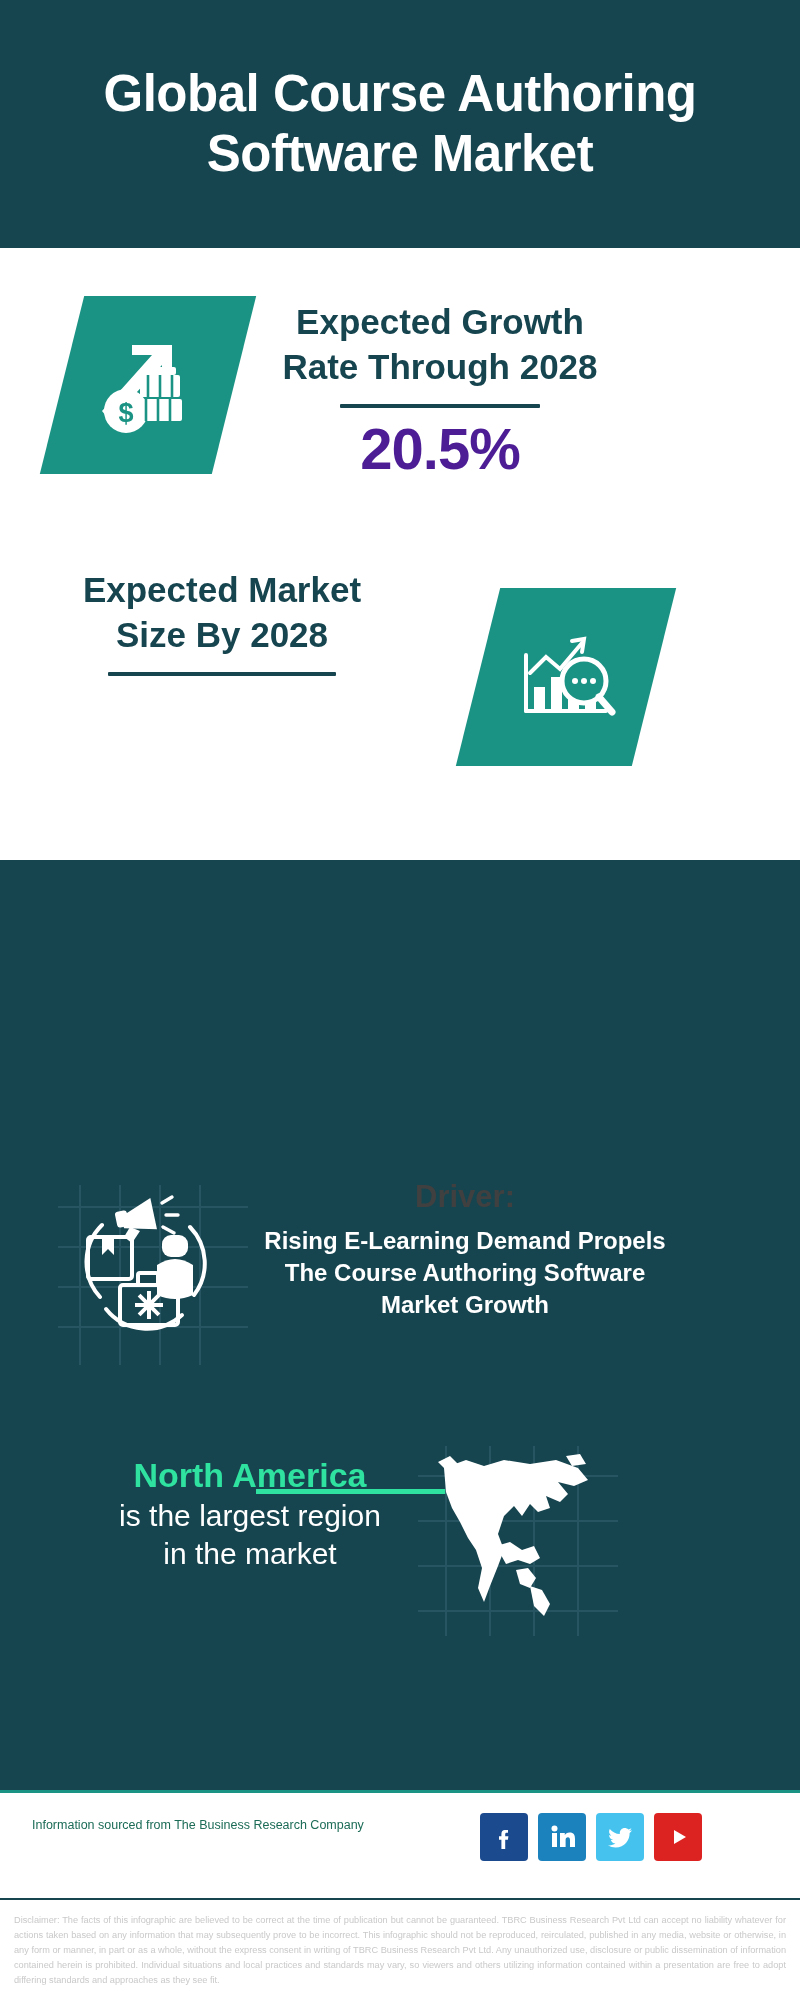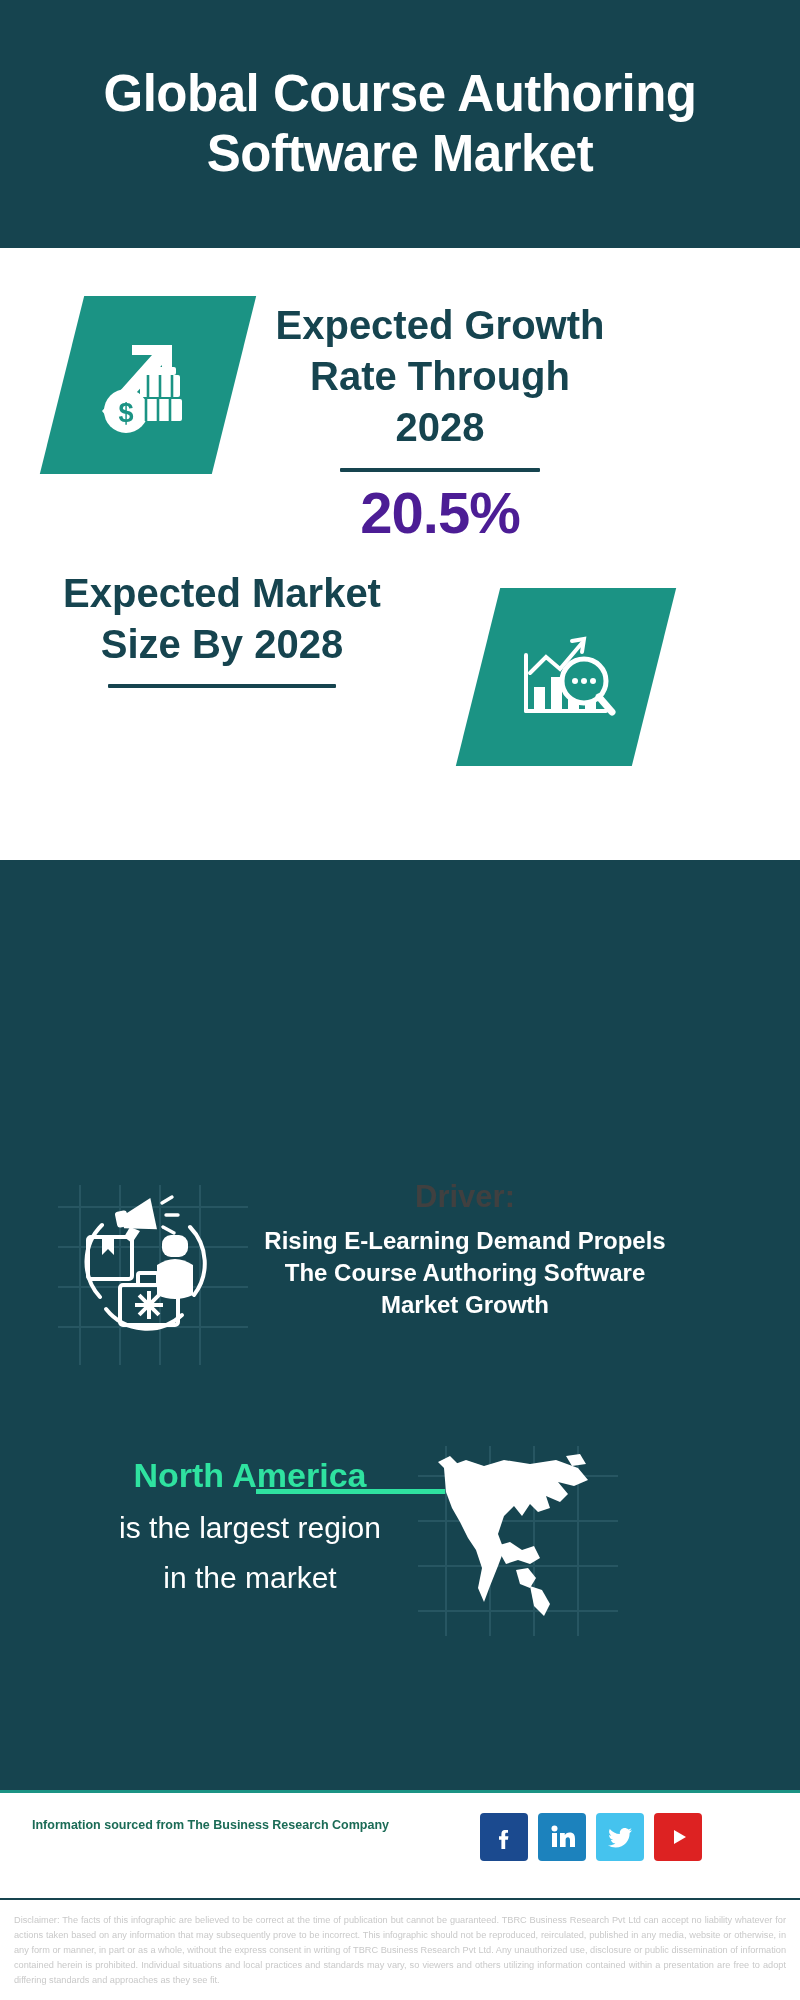--- a/index.html
+++ b/index.html
@@ -34,21 +34,21 @@
     display:flex;align-items:center;justify-content:center;
   }
   .plate > .glyph{transform:skewX(14deg);display:block;}
 
   .plate-growth{left:62px;top:296px;width:172px;height:178px;}
   .plate-size{left:478px;top:588px;width:176px;height:178px;}
 
   
   .stat{position:absolute;text-align:center;}
   .stat-label{
-    color:#16444f;font-size:40px;font-weight:bold;line-height:1.28;
+    color:#16444f;font-size:35px;font-weight:bold;line-height:1.28;
   }
   .rule{
     height:4px;background:#16444f;margin:14px auto 10px auto;border-radius:1px;
   }
   .stat-value{
     color:#4c1d95;font-size:58px;font-weight:bold;line-height:1.08;letter-spacing:-1px;
   }
 
   .stat-growth{left:270px;top:300px;width:340px;}
   .stat-growth .rule{width:200px;}
@@ -78,29 +78,28 @@
   }
 
   
   .region-text{
     position:absolute;left:40px;top:1454px;width:420px;text-align:center;
   }
   .region-name{
     color:#2fe2a0;font-size:34px;font-weight:bold;line-height:1.25;
   }
   .region-sub{
-    color:#ffffff;font-size:30px;line-height:1.28;font-weight:normal;margin-top:12px;
+    color:#ffffff;font-size:30px;line-height:1.28;font-weight:normal;
   }
   .map-wrap{position:absolute;left:418px;top:1446px;width:200px;height:190px;}
 
   
   .footer{
     position:absolute;left:0;top:1790px;width:800px;height:105px;background:#ffffff;
     border-top:3px solid #1b9384;
-    font-weight:bold;
   }
   .source-block{position:absolute;left:32px;top:22px;width:360px;}
   .source-line{
     color:#1b6b56;font-size:12.5px;line-height:1.75;
   }
   .socials{position:absolute;left:480px;top:20px;display:flex;gap:10px;}
   .soc{
     width:48px;height:48px;border-radius:4px;
     display:flex;align-items:center;justify-content:center;
   }

